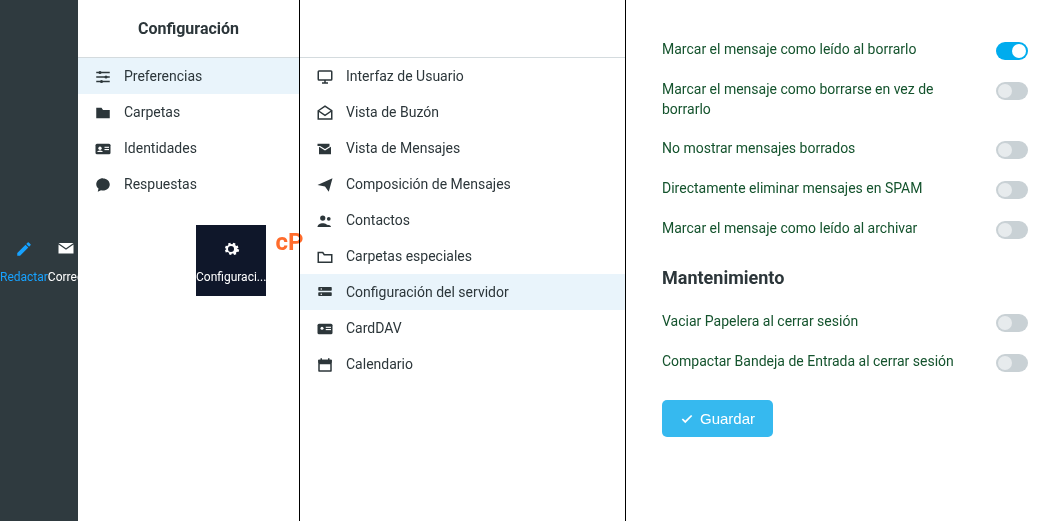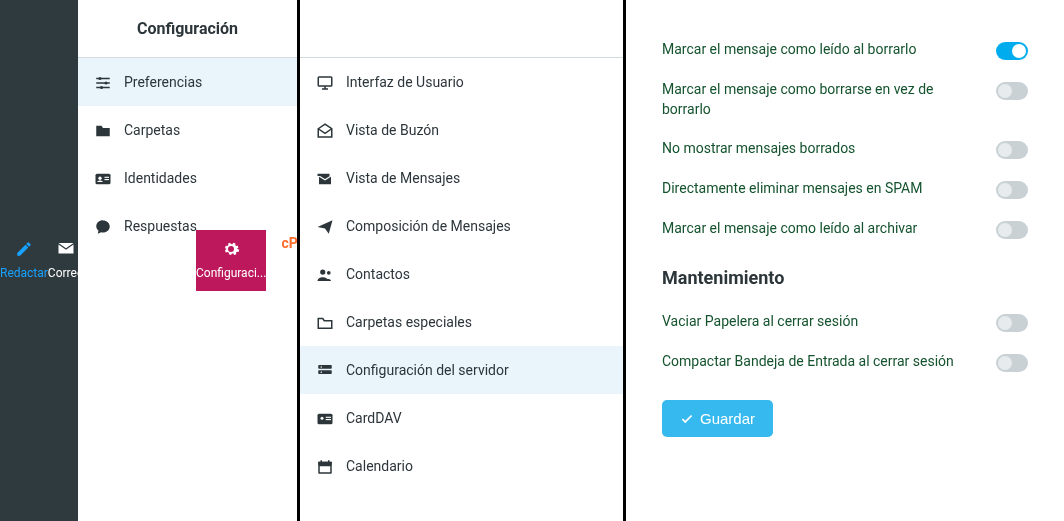--- a/index.html
+++ b/index.html
@@ -3,33 +3,33 @@
 <meta charset="utf-8">
 <style>
 * { margin: 0; padding: 0; box-sizing: border-box; }
 body { font-family: -apple-system, BlinkMacSystemFont, "Segoe UI", Roboto, sans-serif; font-size: 14px; color: #2c363a; width: 1064px; height: 521px; overflow: hidden; }
 .app { display: flex; height: 100%; }
 
 
 .nav { width: 78px; background: #2f3a3f; display: flex; flex-direction: row; align-items: center; flex-shrink: 0; }
 .nav-logo { width: 48px; height: 48px; margin: 8px 0 10px; position: relative; }
 .nav-item { width: 100%; padding: 10px 0; display: flex; flex-direction: column; align-items: center; justify-content: center; color: #fff; font-size: 12px; cursor: pointer; text-align: center; line-height: 1.3; gap: 4px; }
-.nav-item .ico { font-size: 14px; }
+.nav-item .ico { font-size: 24px; }
 .nav-item.primary { color: #17a2ff; }
-.nav-item.active { background: #be185d; }
+.nav-item.active { background: #0f172a; }
 .cpanel-ico { color: #ff6c2c; font-weight: 700; font-size: 16px; }
 
 
-.col { border-right: 3px solid #000000; height: 100%; overflow-y: auto; }
+.col { border-right: 1px solid #000000; height: 100%; overflow-y: auto; }
 .col-header { height: 58px; display: flex; align-items: center; justify-content: center; font-weight: 700; font-size: 16px; color: #2c363a; border-bottom: 1px solid #d4dbde; }
 .settings-col { width: 222px; flex-shrink: 0; }
 .sections-col { width: 326px; flex-shrink: 0; }
 .content-col { flex: 1; padding: 30px 36px; }
 
-.list-item { display: flex; align-items: center; padding: 0 14px; height: 48px; cursor: pointer; color: #2c363a; gap: 10px; }
+.list-item { display: flex; align-items: center; padding: 0 14px; height: 36px; cursor: pointer; color: #2c363a; gap: 10px; }
 .list-item.selected { background: #e9f4fb; }
 .list-item .ico { width: 22px; text-align: center; font-size: 15px; color: #2c363a; }
 .list-item .ico svg { width: 18px; height: 18px; vertical-align: middle; }
 
 
 h2 { font-size: 18px; font-weight: 700; margin-bottom: 14px; }
 .opt-row { display: flex; align-items: flex-start; justify-content: space-between; padding: 10px 0; gap: 18px; }
 .opt-row .lbl { color: #14532d; flex: 1; line-height: 1.4; }
 .toggle { width: 32px; height: 18px; border-radius: 9px; background: #c9d1d5; position: relative; cursor: pointer; flex-shrink: 0; margin-top: 2px; }
 .toggle::after { content: ""; position: absolute; width: 14px; height: 14px; background: #e7ebed; border-radius: 50%; top: 2px; left: 2px; transition: none; }

